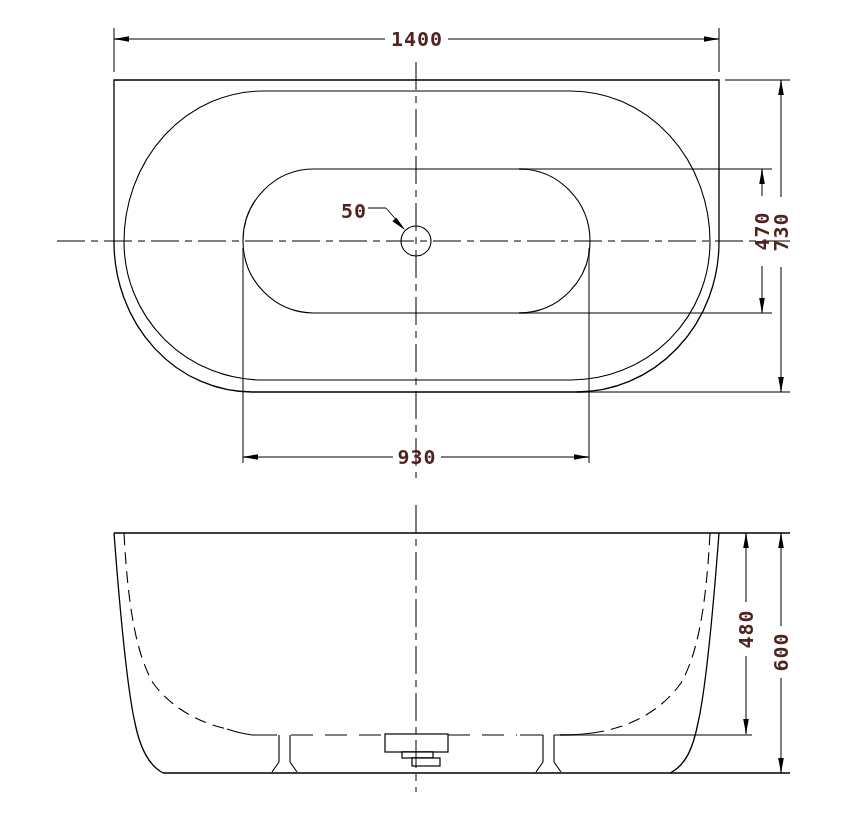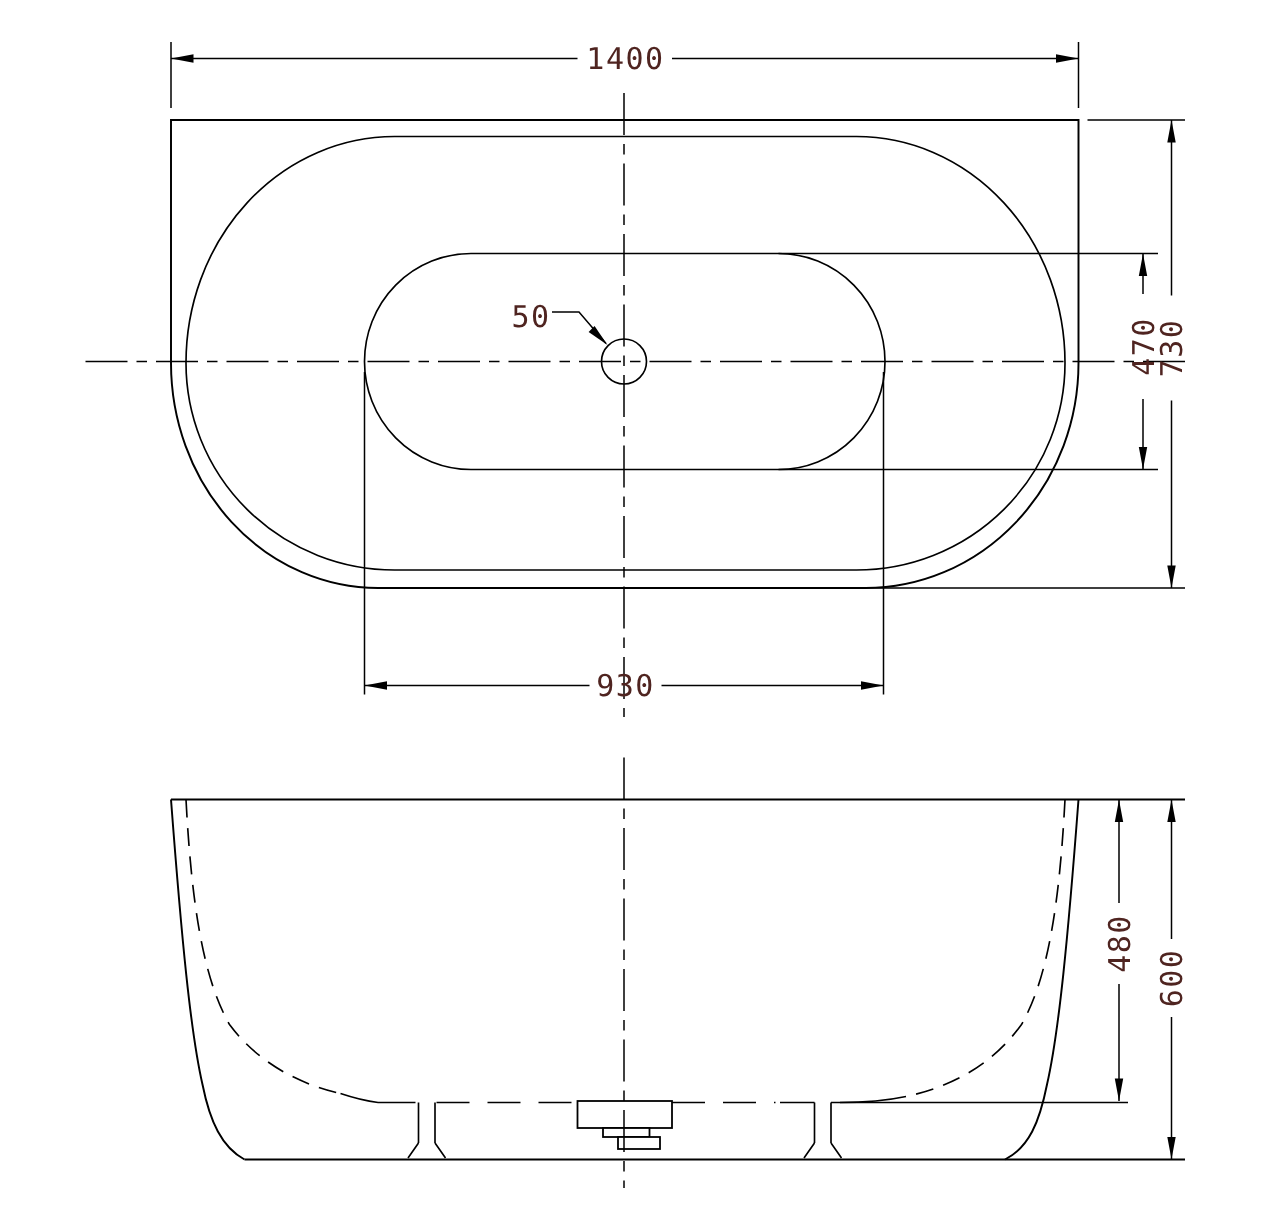--- a/index.html
+++ b/index.html
@@ -1,16 +1,16 @@
 <!DOCTYPE html>
 <html><head>
 <meta charset="utf-8">
 <style>
   html,body{margin:0;padding:0;background:#ffffff;}
-  .page{width:855px;height:819px;position:relative;background:#ffffff;overflow:hidden;}
+  .page{width:855px;height:819px;position:relative;background:#ffffff;overflow:hidden;font-weight:bold;}
   svg{display:block;}
   
   .obj{fill:none;stroke:#000;stroke-width:1.3;}
   .obj-thin{fill:none;stroke:#000;stroke-width:1.1;}
   
   .hid{fill:none;stroke:#000;stroke-width:1.1;stroke-dasharray:12 7;}
   .hidlong{fill:none;stroke:#000;stroke-width:1.1;stroke-dasharray:22 12;}
   
   .cl{fill:none;stroke:#000;stroke-width:1;stroke-dasharray:28 6 7 6;}
   

